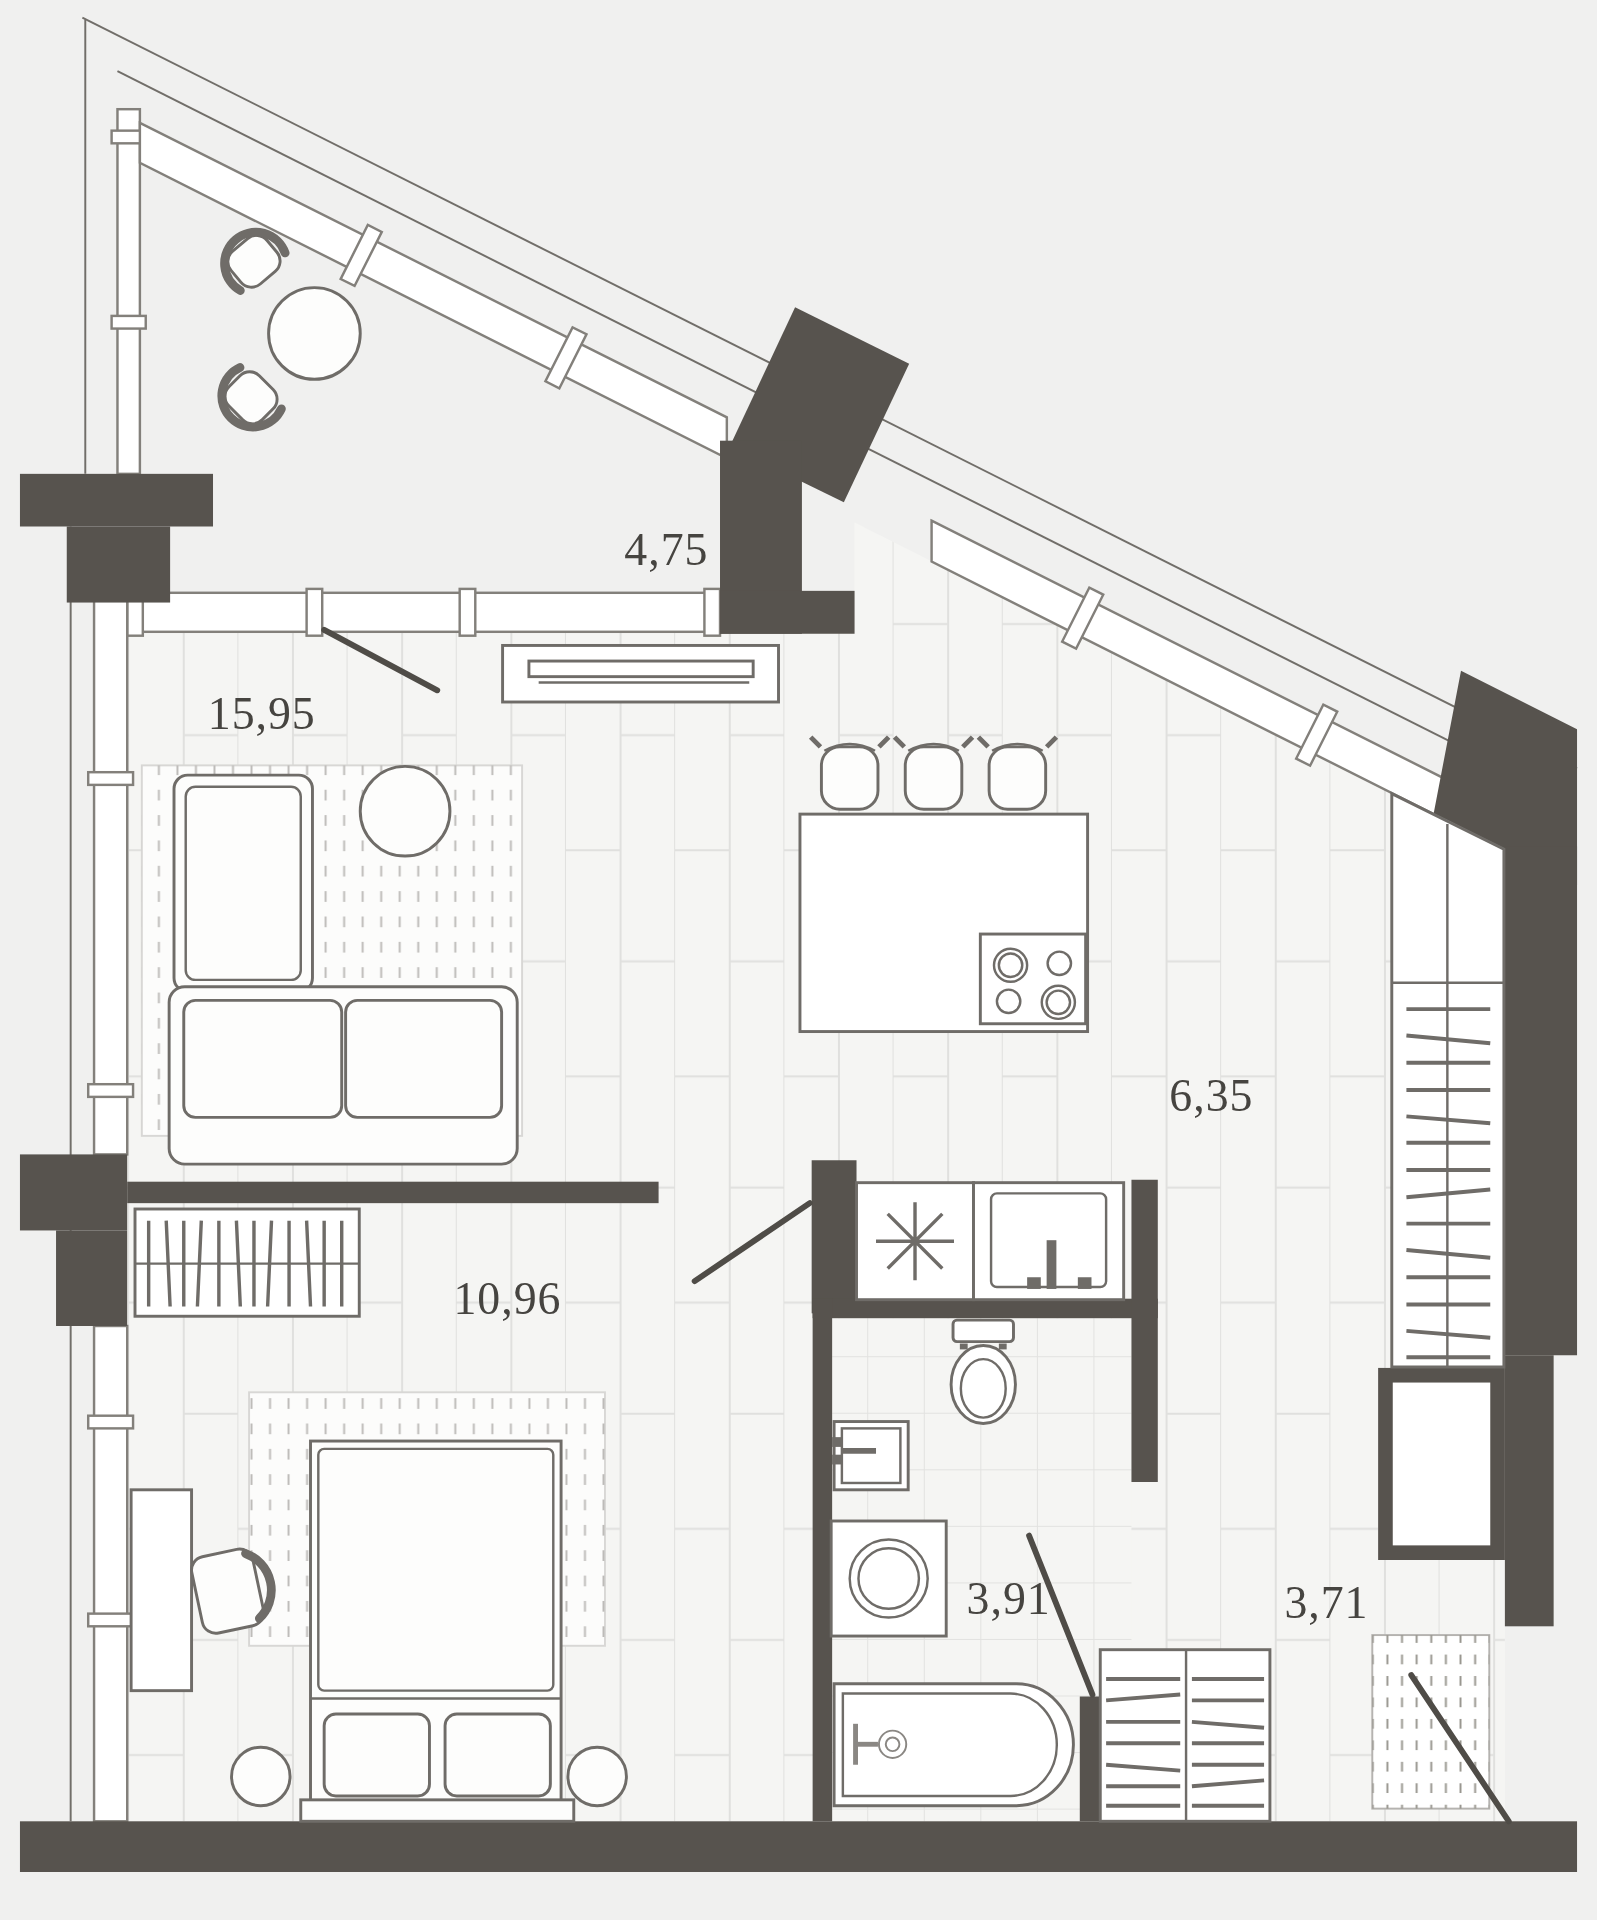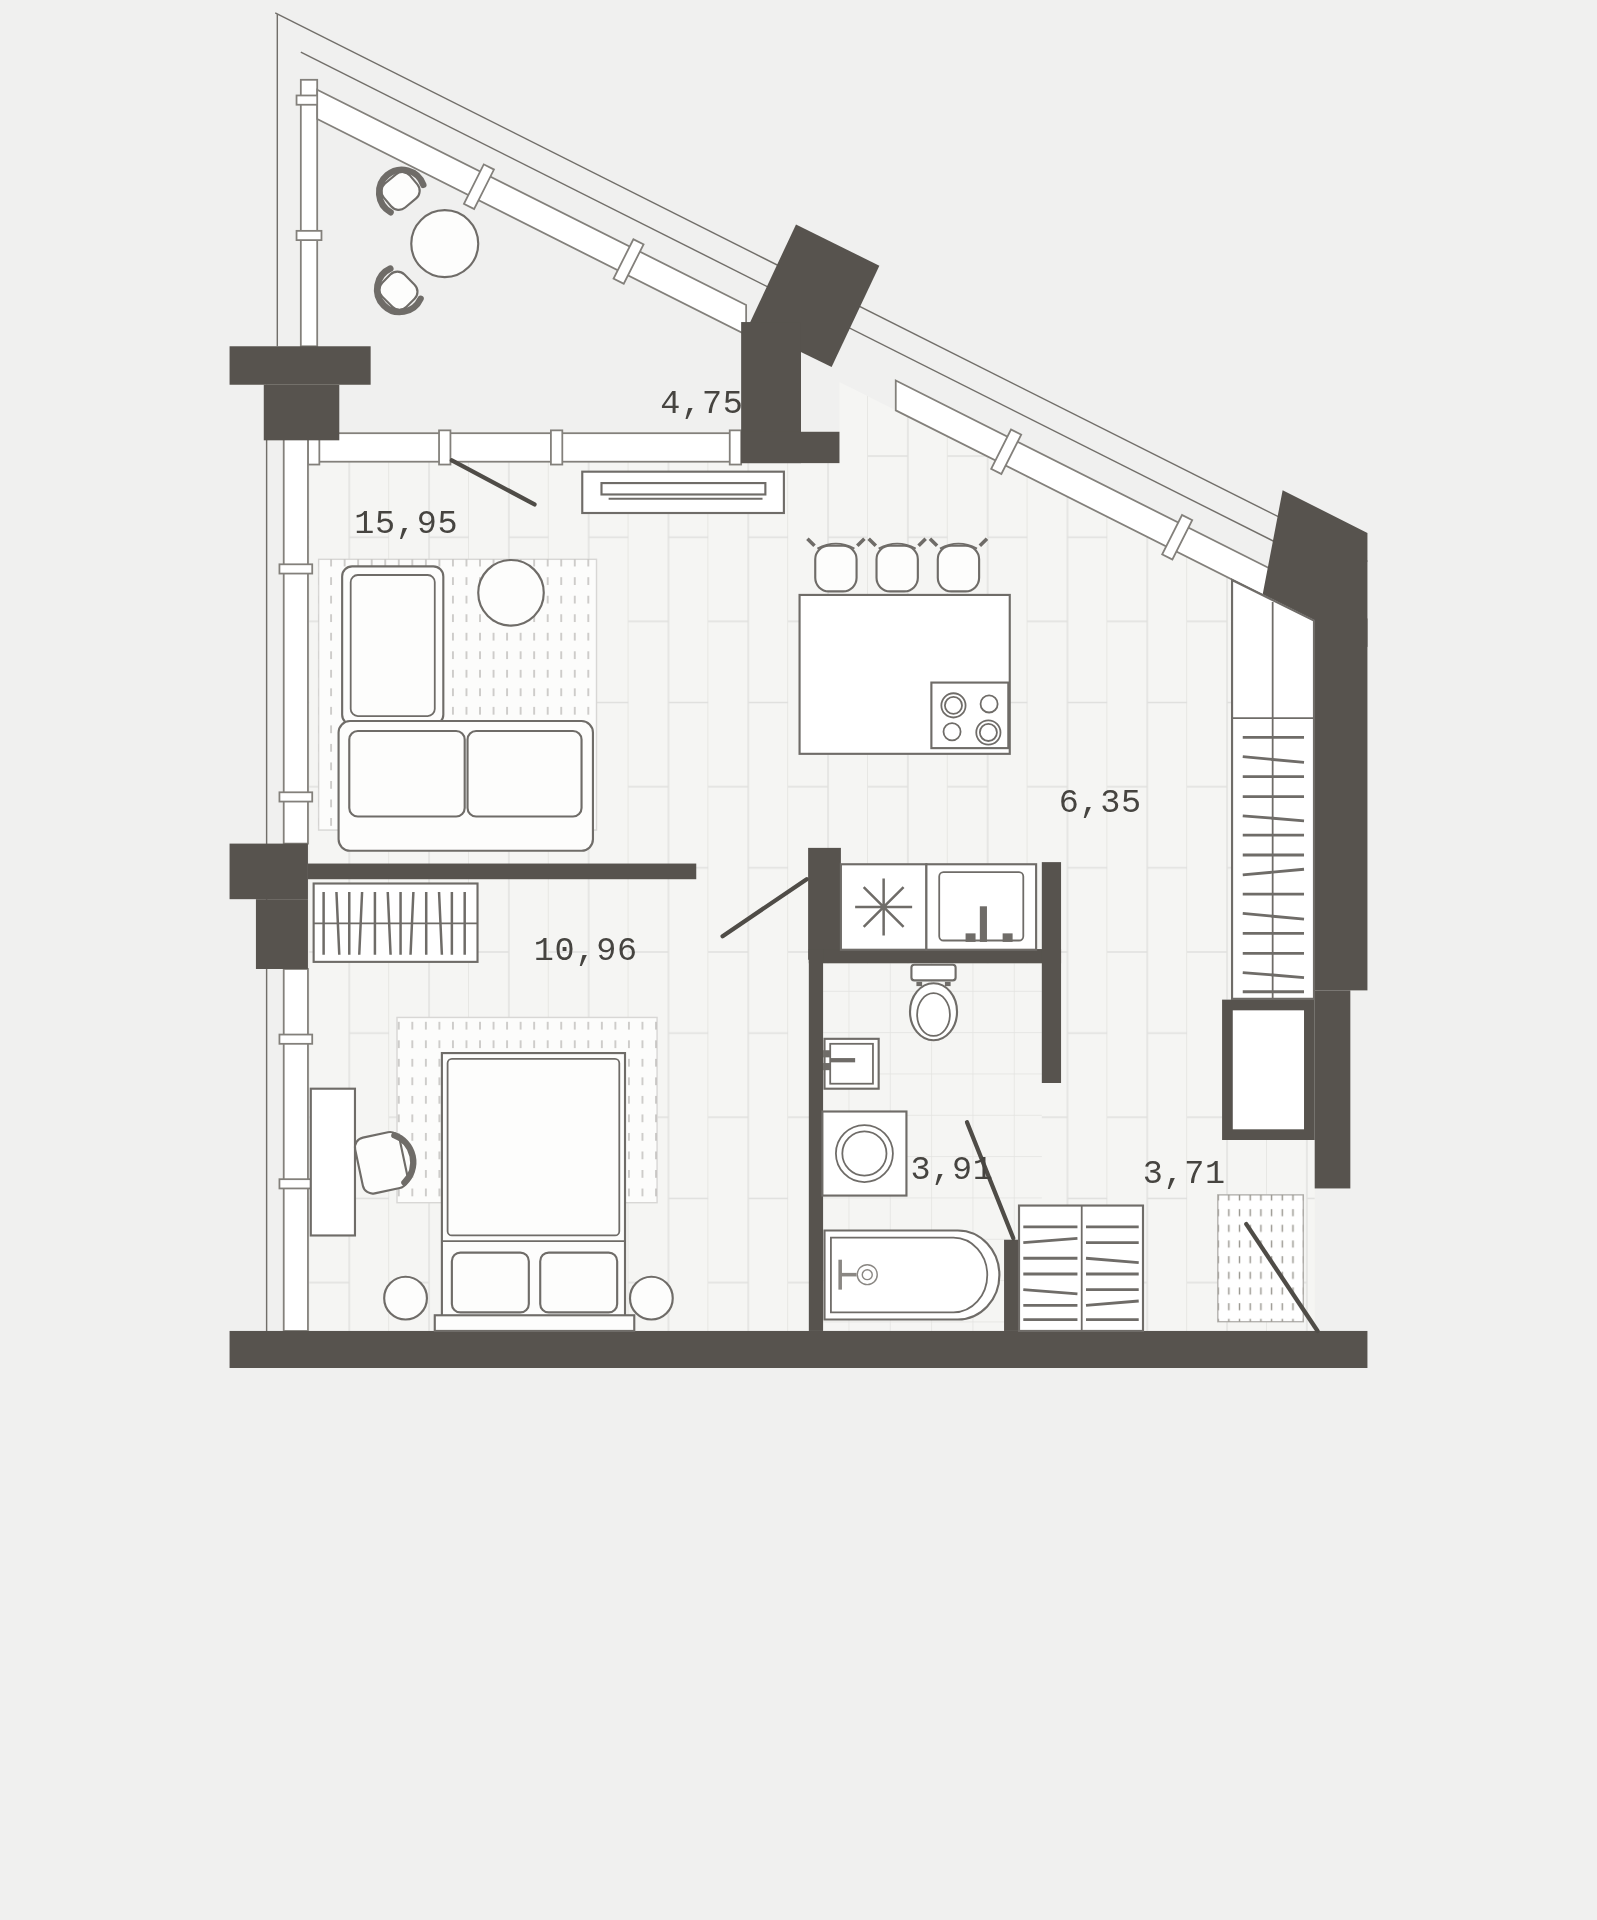--- a/index.html
+++ b/index.html
@@ -1,21 +1,21 @@
 <!DOCTYPE html>
 <html style="--background: #f0f0ef; --wall: #57534e; --line: #716e69; --floor: #f5f5f3; --seam: #e0e0de; --label: #464440;"><head>
 <meta charset="utf-8">
 <style>
   :root{
     --background:#f0f0ef; --wall:#57534e; --line:#716e69; --floor:#f5f5f3;
     --seam:#e0e0de; --label:#464440;
   }
   html,body{margin:0;padding:0;background:var(--background);}
-  .stage{width:1597px;height:1368px;position:relative;background:var(--background);
-         font-family:Liberation Mono, monospace;}
+  .stage{width:1597px;height:1872px;position:relative;background:var(--background);
+         font-family:Liberation Serif, serif;}
   svg{display:block;width:100%;height:100%;}
   .wall{fill:var(--wall);stroke:none;}
   .outline{stroke:var(--line);stroke-width:2;fill:none;}
   .win{fill:#ffffff;stroke:#83807b;stroke-width:2.5;}
   .furn{fill:#fdfdfc;stroke:#6f6c68;stroke-width:3;}
   .furn-w{fill:#ffffff;stroke:#6f6c68;stroke-width:3;}
   .ln{fill:none;stroke:#6f6c68;stroke-width:2.5;}
   .ln-thin{fill:none;stroke:#8a8783;stroke-width:2;}
   .doorline{stroke:#4f4c47;stroke-width:6;fill:none;stroke-linecap:round;}
   .chair-back{fill:none;stroke:#6f6c68;stroke-width:9;stroke-linecap:round;}

